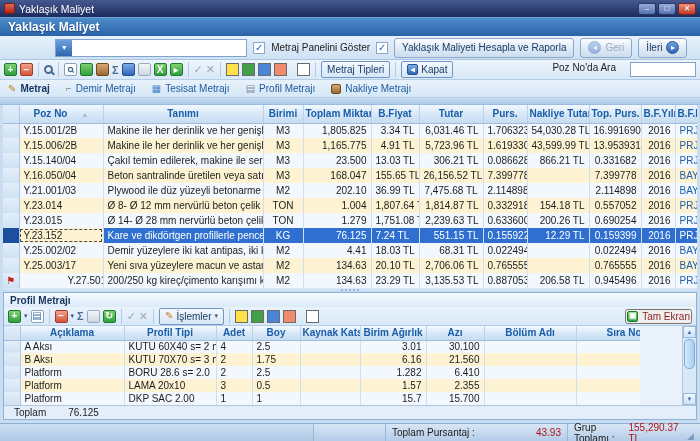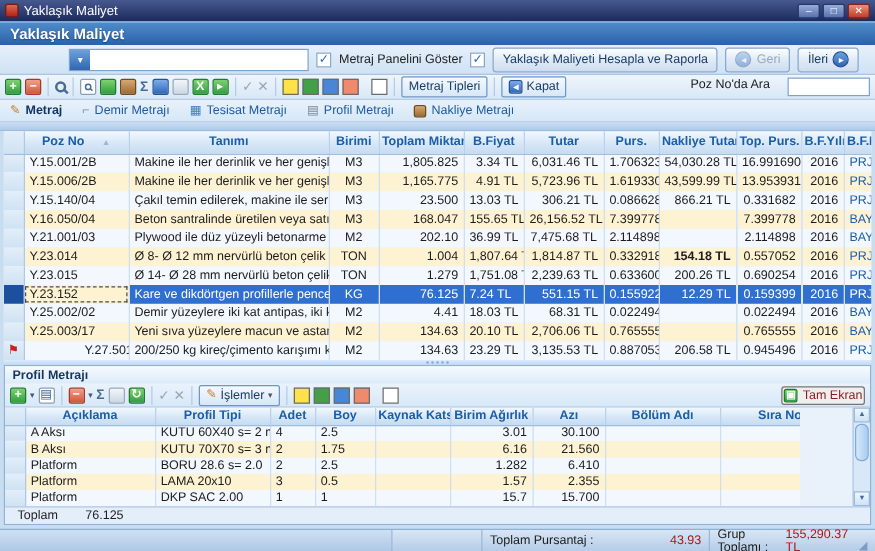--- a/index.html
+++ b/index.html
@@ -320,21 +320,21 @@
             </tr>
             <tr class="cream">
               <td class="ind"></td>
               <td style="text-align: left;">Y.23.014</td>
               <td style="text-align: left;">Ø 8- Ø 12 mm nervürlü beton çelik çubuğu</td>
               <td style="text-align: center;">TON</td>
               <td style="text-align: right;">1.004</td>
               <td style="text-align: right;">1,807.64 TL</td>
               <td style="text-align: right;">1,814.87 TL</td>
               <td style="text-align: right;">0.332918</td>
-              <td style="text-align: right; font-weight: bold;">154.18 TL</td>
+              <td style="text-align: right;">154.18 TL</td>
               <td style="text-align: right;">0.557052</td>
               <td style="text-align: right;">2016</td>
               <td class="bfk" style="text-align: left;">PRJ</td>
             </tr>
             <tr class="light">
               <td class="ind"></td>
               <td style="text-align: left;">Y.23.015</td>
               <td style="text-align: left;">Ø 14- Ø 28 mm nervürlü beton çelik çubuğ</td>
               <td style="text-align: center;">TON</td>
               <td style="text-align: right;">1.279</td>

